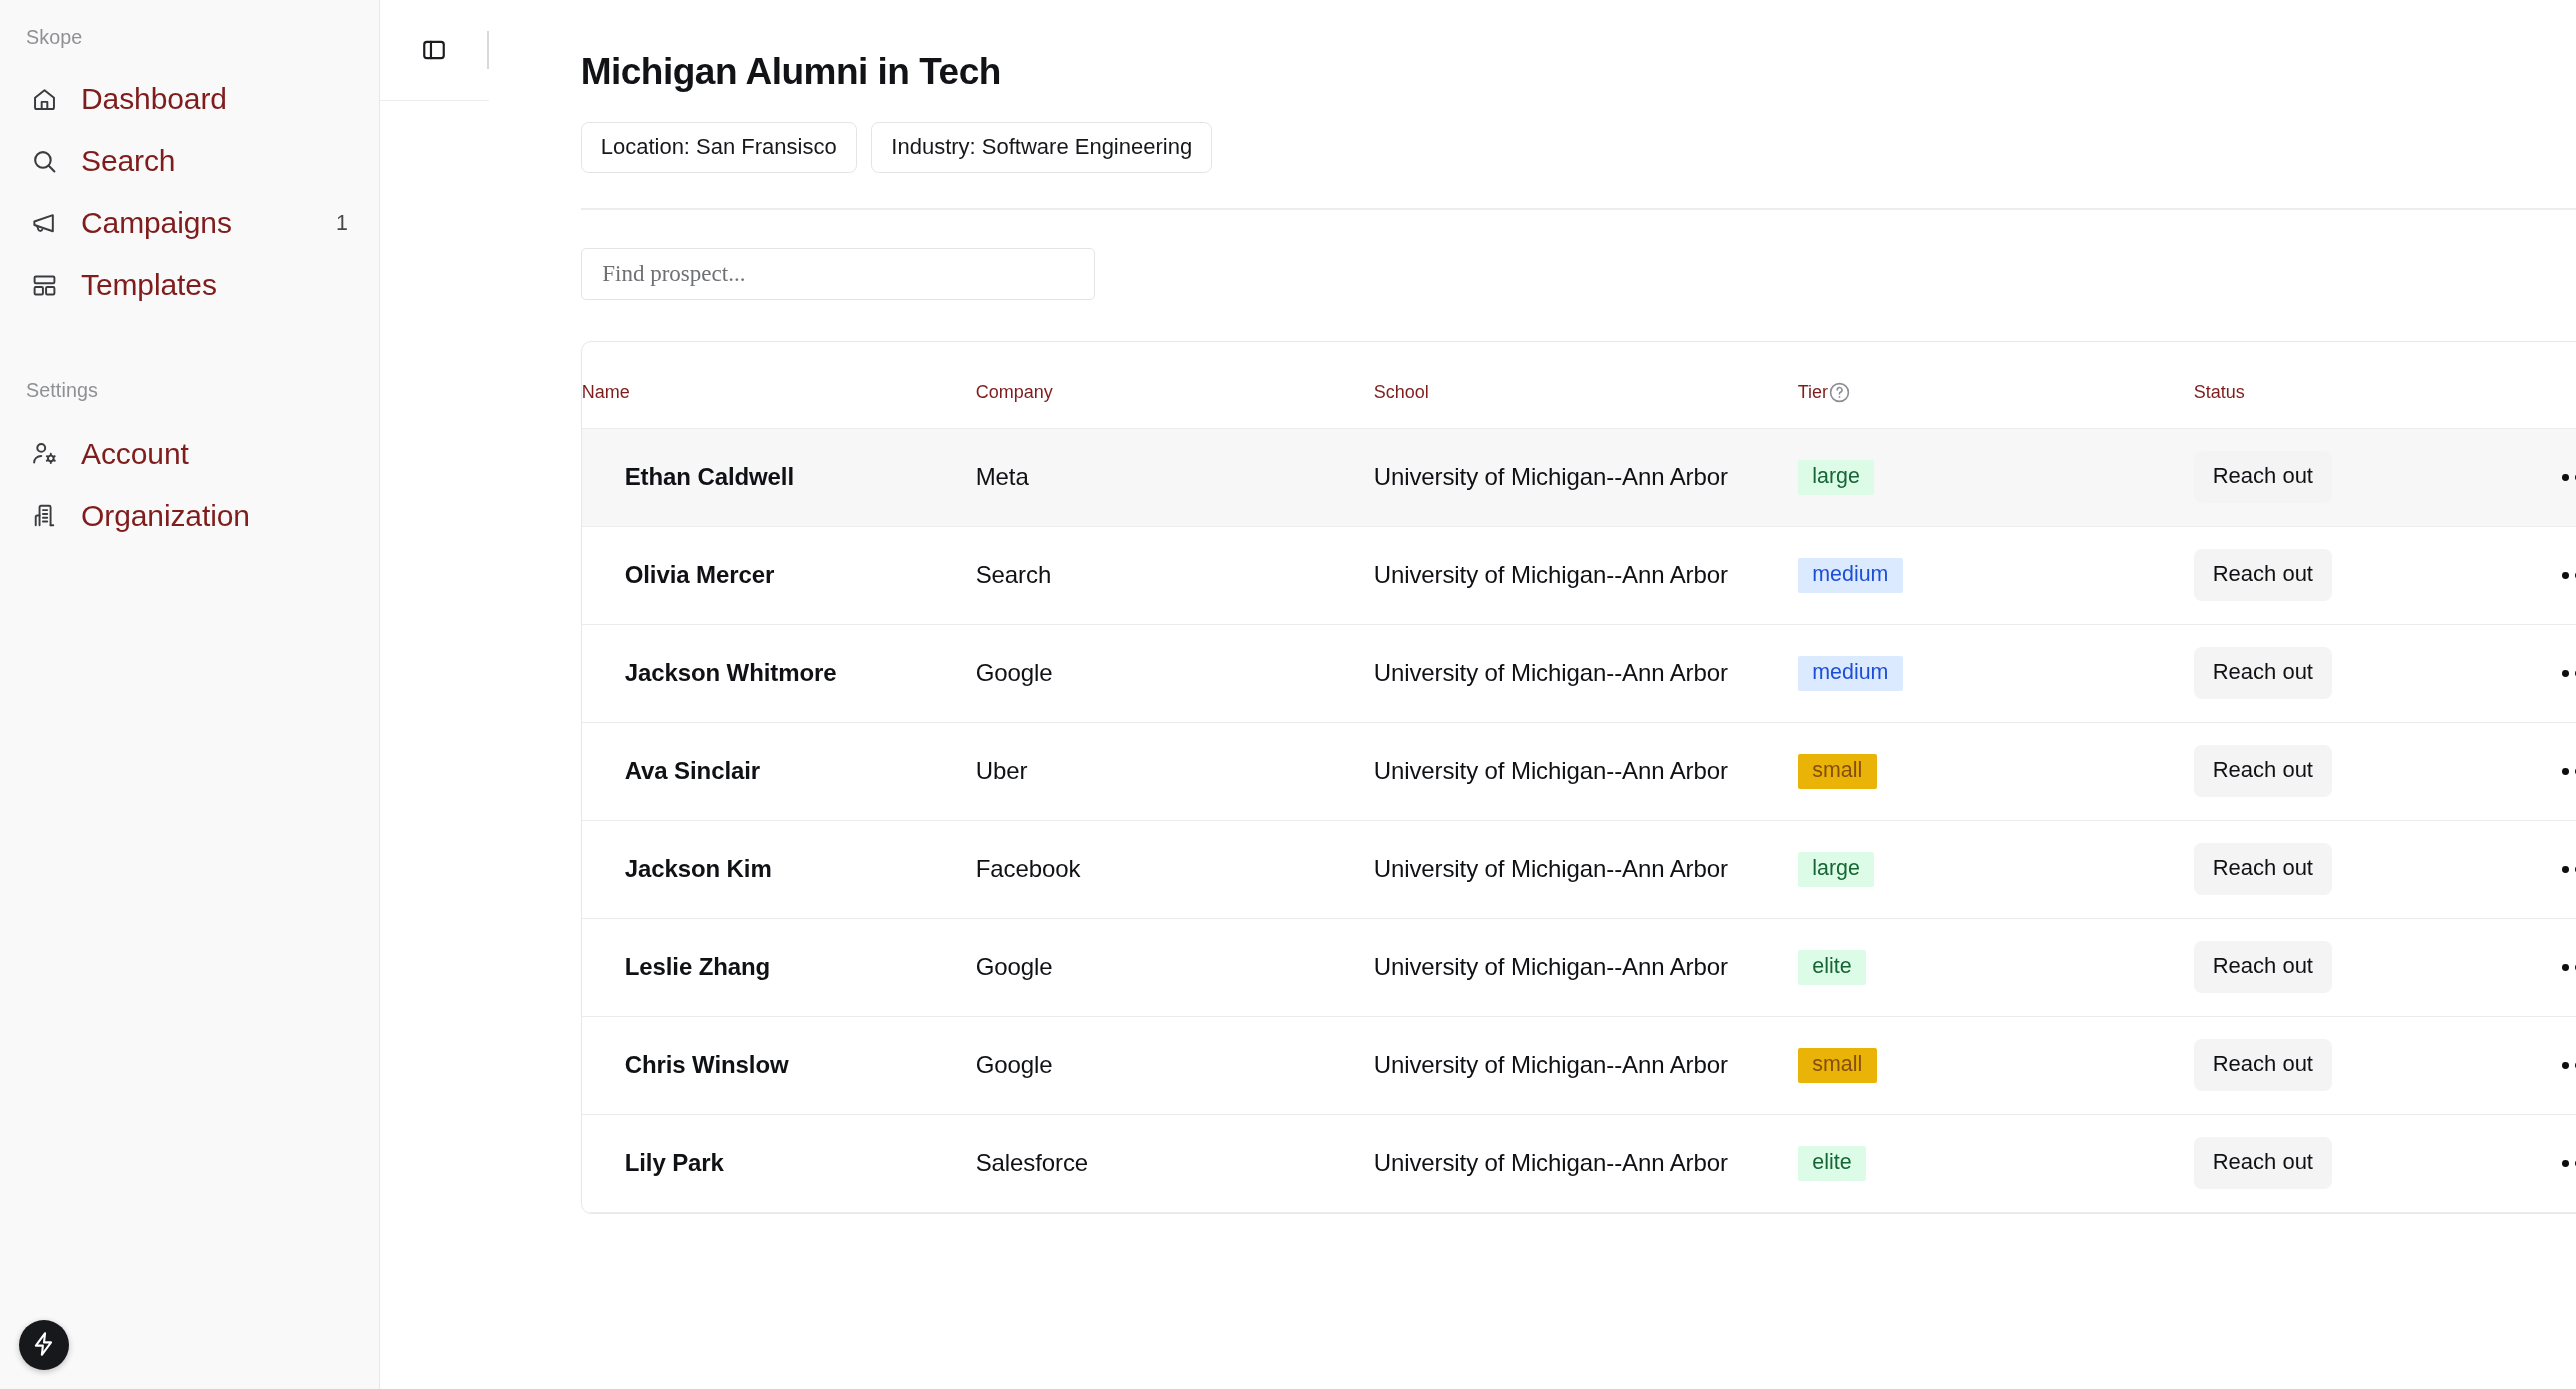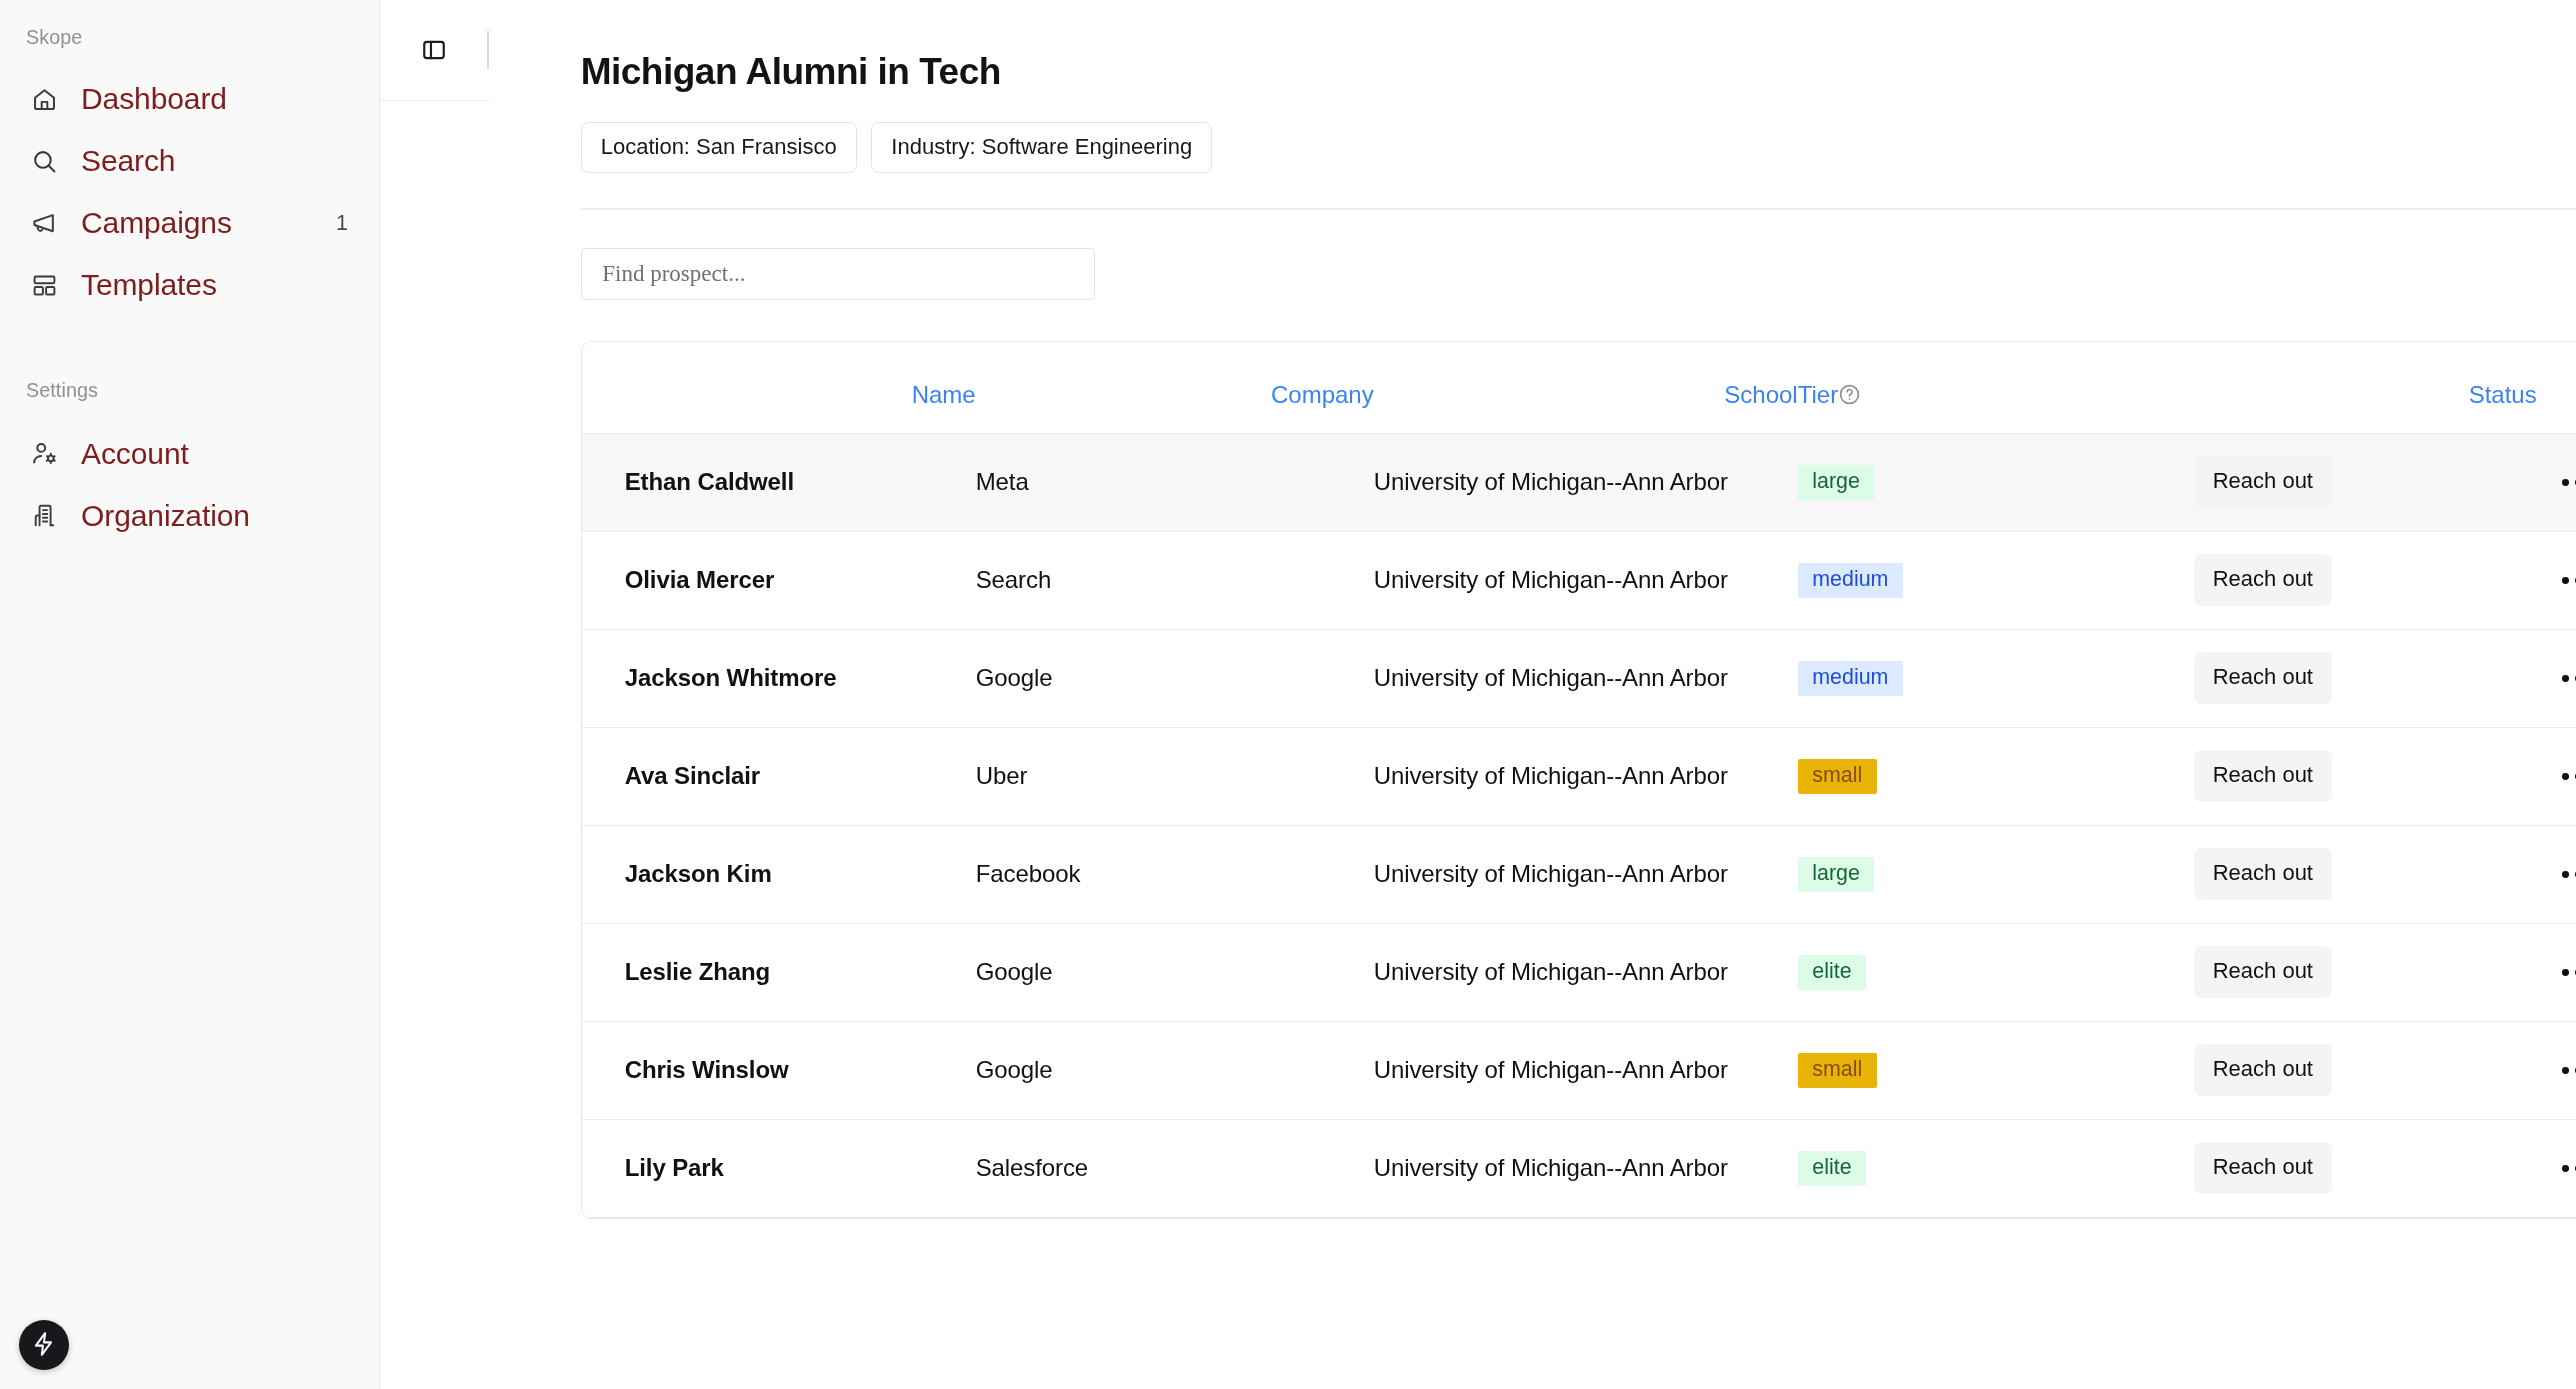--- a/index.html
+++ b/index.html
@@ -182,24 +182,24 @@
     overflow: hidden;
   }
 
   table.prospects {
     width: 100%;
     border-collapse: collapse;
     table-layout: fixed;
   }
 
   table.prospects th {
-    text-align: right;
+    text-align: left;
     font-weight: normal;
-    font-size: 24px;
-    color: #3b82f6;
+    font-size: 18px;
+    color: #7f1d1d;
     padding: 39px 0 24px 0;
     border-bottom: 1.7px solid #ececee;
     vertical-align: middle;
   }
 
   th.col-name   { width: 394px; padding-left: 43px; }
   th.col-company{ width: 398px; }
   th.col-school { width: 424px; }
   th.col-tier   { width: 396px; }
   th.col-status { width: 343px; }

